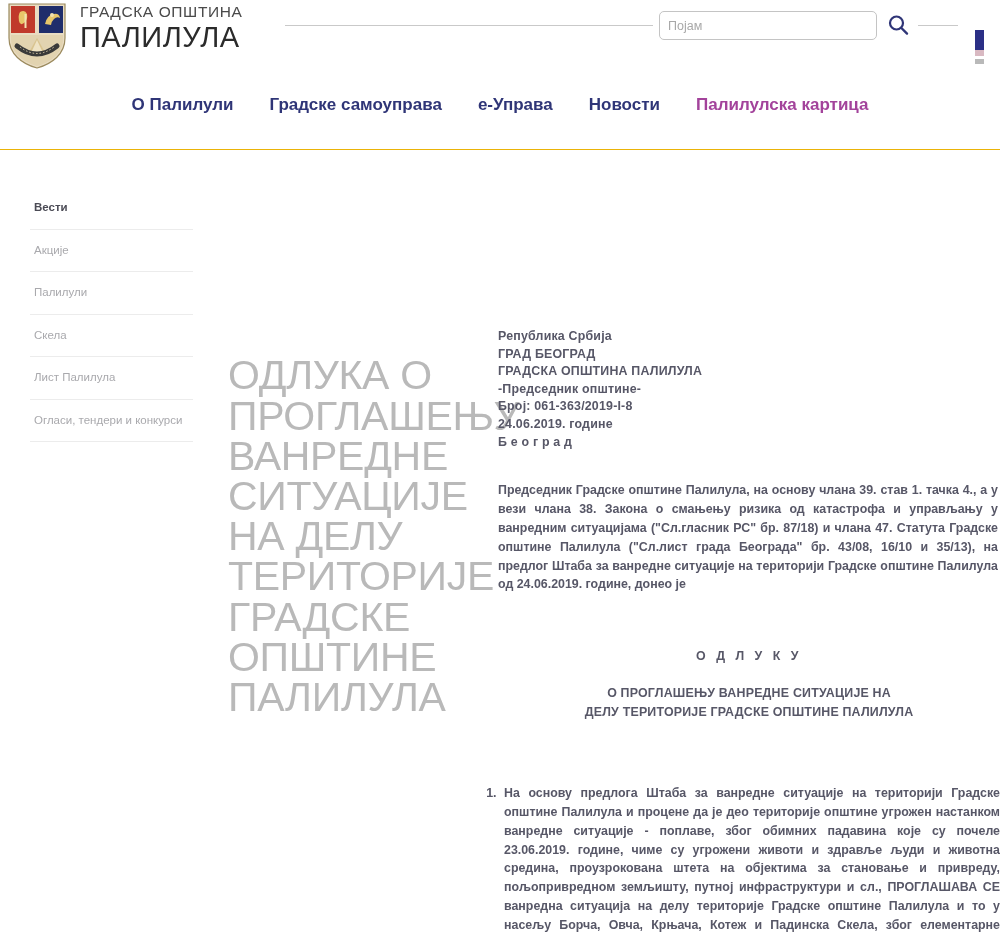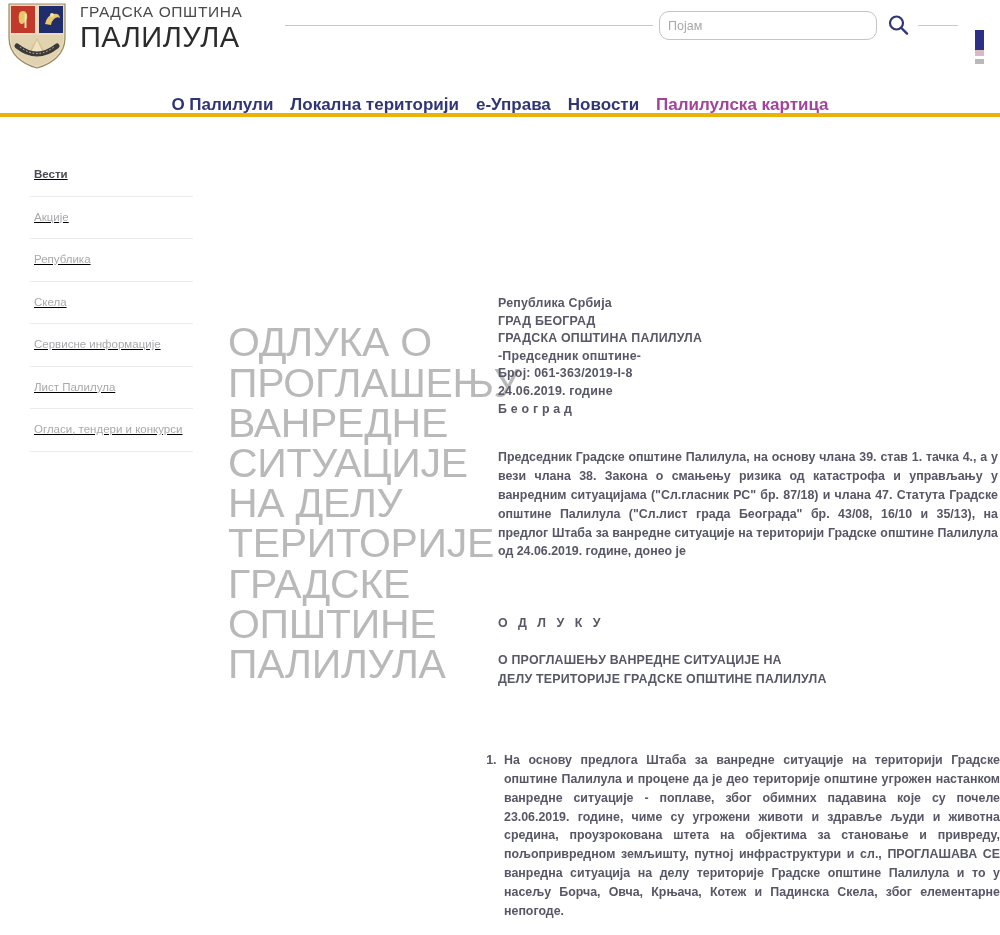--- a/index.html
+++ b/index.html
@@ -8,23 +8,23 @@
     width: 1000px; height: 935px;
     background: #ffffff;
     font-family: "Liberation Sans", "DejaVu Sans", sans-serif;
     overflow: hidden;
   }
 
   
   .header {
     position: relative;
     width: 1000px;
-    height: 117px;
+    height: 150px;
     background: #ffffff;
-    border-bottom: 4px solid #eab308;
+    border-bottom: 1px solid #eab308;
   }
 
   .brand {
     position: absolute;
     left: 4px; top: 0px;
     display: flex;
     align-items: flex-start;
   }
 
   
@@ -76,21 +76,21 @@
     position: absolute;
     left: 659px; top: 11px;
     width: 218px; height: 29px;
     border: 1px solid #c4c4c4;
     background: #ffffff;
     font-family: "Liberation Sans", sans-serif;
     font-size: 12.5px;
     color: #333;
     padding: 0 8px;
     outline: none;
-    border-radius: 10px;
+    border-radius: 5px;
   }
   .search-input::placeholder { color: #a8a8a8; }
 
   .search-btn {
     position: absolute;
     left: 884px; top: 12px;
     width: 28px; height: 28px;
     background: none; border: none;
     padding: 0; cursor: pointer;
     display: flex; align-items: center; justify-content: center;
@@ -109,21 +109,21 @@
   .lang-flag .b4 { height: 5px;  background: #b9b9b9; }
 
   
   .nav {
     position: absolute;
     left: 0; top: 95px;
     width: 1000px;
     display: flex;
     justify-content: center;
     align-items: center;
-    gap: 17px;
+    gap: 36px;
   }
   .nav-item {
     font-size: 17px;
     font-weight: 700;
     color: #2f3577;
     text-decoration: none;
     cursor: pointer;
     white-space: nowrap;
   }
   .nav-item.accent { color: #a3439b; }
@@ -133,21 +133,20 @@
     position: relative;
     width: 1000px;
     height: 785px;
   }
 
   
   .sidebar {
     position: absolute;
     left: 30px; top: 36px;
     width: 163px;
-    text-decoration: underline;
   }
   .side-item {
     position: relative;
     padding: 13px 2px 13px 4px;
     font-size: 11.5px;
     color: #a9a9ad;
     border-bottom: 1px solid #ececec;
     cursor: pointer;
     line-height: 1.35;
   }
@@ -189,21 +188,21 @@
   }
   .doc-para {
     margin-top: 30px;
     padding-left: 28px;
     padding-right: 2px;
     text-align: justify;
     line-height: 1.52;
   }
   .doc-title {
     margin-top: 34px;
-    text-align: left;
+    text-align: center;
     padding-left: 28px;
     white-space: pre-line;
     line-height: 1.5;
     letter-spacing: 0.2px;
   }
   .doc-title .spaced { letter-spacing: 3.5px; }
 
   ol.doc-list {
     margin: 44px 0 0 0;
     padding-left: 30px;
@@ -261,35 +260,34 @@
 
   <div class="lang-flag">
     <i class="b1"></i>
       <i class="b2"></i>
       <i class="b3"></i>
       <i class="b4"></i>
   </div>
 
   <nav class="nav">
     <a class="nav-item">О Палилули</a>
-    <a class="nav-item">Локална територији</a>
+    <a class="nav-item">Градске самоуправа</a>
     <a class="nav-item">е-Управа</a>
     <a class="nav-item">Новости</a>
     <a class="nav-item accent">Палилулска картица</a>
   </nav>
 </div>
 
 <div class="page">
 
   <aside class="sidebar">
     <div class="side-item active">Вести</div>
     <div class="side-item">Акције</div>
-    <div class="side-item">Република</div>
+    <div class="side-item">Палилули</div>
     <div class="side-item">Скела</div>
-    <div class="side-item">Сервисне информације</div>
     <div class="side-item">Лист Палилула</div>
     <div class="side-item">Огласи, тендери и конкурси</div>
   </aside>
 
   <h1 class="wm-title">ОДЛУКА О ПРОГЛАШЕЊУ ВАНРЕДНЕ СИТУАЦИЈЕ НА ДЕЛУ ТЕРИТОРИЈЕ ГРАДСКЕ ОПШТИНЕ ПАЛИЛУЛА</h1>
 
   <article class="doc">
 
     <div class="doc-head">Република Србија
 ГРАД БЕОГРАД

